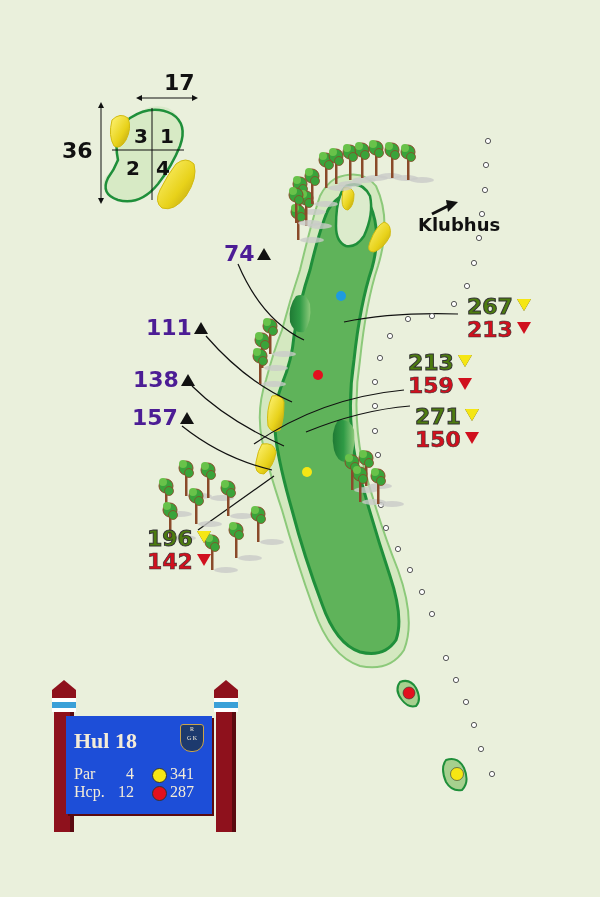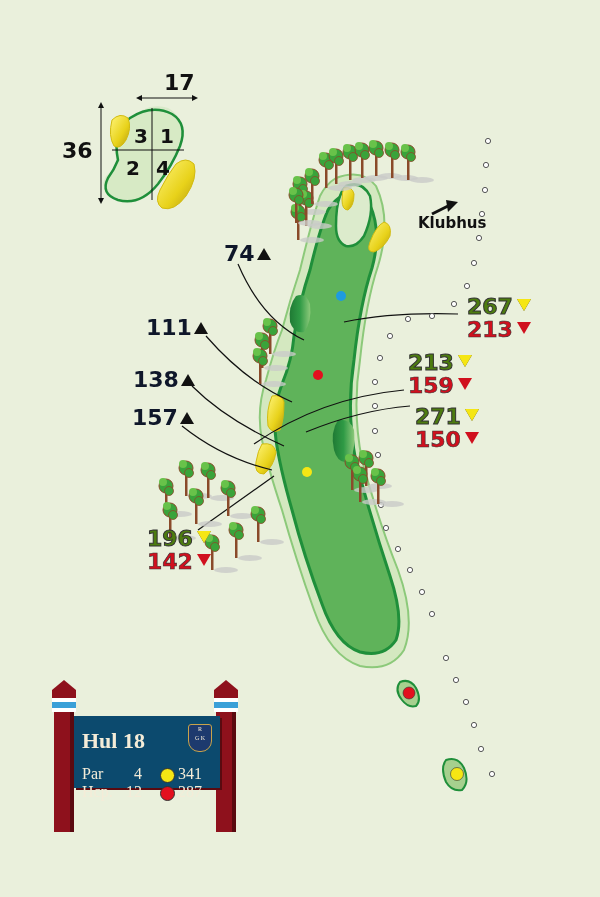--- a/index.html
+++ b/index.html
@@ -11,40 +11,40 @@
   }
   .stage { position: absolute; left: 0; top: 0; width: 600px; height: 897px; }
   svg.map { position: absolute; left: 0; top: 0; }
   .lbl {
     position: absolute;
     font-family: "DejaVu Sans", sans-serif;
     font-weight: bold;
     line-height: 1;
     white-space: nowrap;
   }
-  .black { color: #0f172a; font-size: 22px; }
+  .black { color: #4c1d95; font-size: 22px; }
   .yellow {
     color: #4d7c0f; font-size: 22px;
     -webkit-text-stroke: 1px #333;
   }
   .red {
     color: #d0101e; font-size: 22px;
     -webkit-text-stroke: 0.6px #333;
   }
   .tri-up { display:inline-block; width:0; height:0; border-left:7px solid transparent; border-right:7px solid transparent; border-bottom:12px solid #111; margin-left:2px; vertical-align: 1px; }
   .tri-down-y { display:inline-block; width:0; height:0; border-left:7px solid transparent; border-right:7px solid transparent; border-top:12px solid #f5e614; margin-left:4px; vertical-align: 3px; filter: drop-shadow(0 0 0.6px #333); }
   .tri-down-r { display:inline-block; width:0; height:0; border-left:7px solid transparent; border-right:7px solid transparent; border-top:12px solid #d0101e; margin-left:4px; vertical-align: 3px; }
   .green-num { font-family: "DejaVu Sans", sans-serif; font-weight: bold; color:#111; font-size: 20px; position:absolute; }
   .dim { font-family: "DejaVu Sans", sans-serif; font-weight: bold; color:#111; font-size: 22px; position:absolute; }
-  .klub { position:absolute; font-family:"DejaVu Sans", sans-serif; font-weight:bold; font-size:15px; color:#111; }
+  .klub { position:absolute; font-family:"DejaVu Sans", sans-serif; font-weight:bold; font-size:18px; color:#111; }
 
   
   .sign-board {
-    position:absolute; left:74px; top:716px; width:146px; height:72px;
-    background:#0c4a6e;
+    position:absolute; left:66px; top:716px; width:146px; height:98px;
+    background:#1d4ed8;
     box-shadow: 2px 2px 0 #5a0a10;
     font-family: "Liberation Serif", serif;
     color:#f4ecd8;
   }
   .sign-title { position:absolute; left:8px; top:12px; font-size:22px; font-weight:bold; }
   .sign-row { position:absolute; left:8px; font-size:16px; }
   .sign-row span { position:absolute; white-space:nowrap; }
   .dot { position:absolute; width:13px; height:13px; border-radius:50%; border:1px solid #333; }
   .crest { position:absolute; right:8px; top:8px; width:22px; height:26px; background:#1d3a6e; border:1px solid #c9a34a; border-radius: 3px 3px 11px 11px; color:#f4ecd8; font-size:6px; text-align:center; line-height:9px; font-family:"Liberation Serif", serif;}
 </style>

